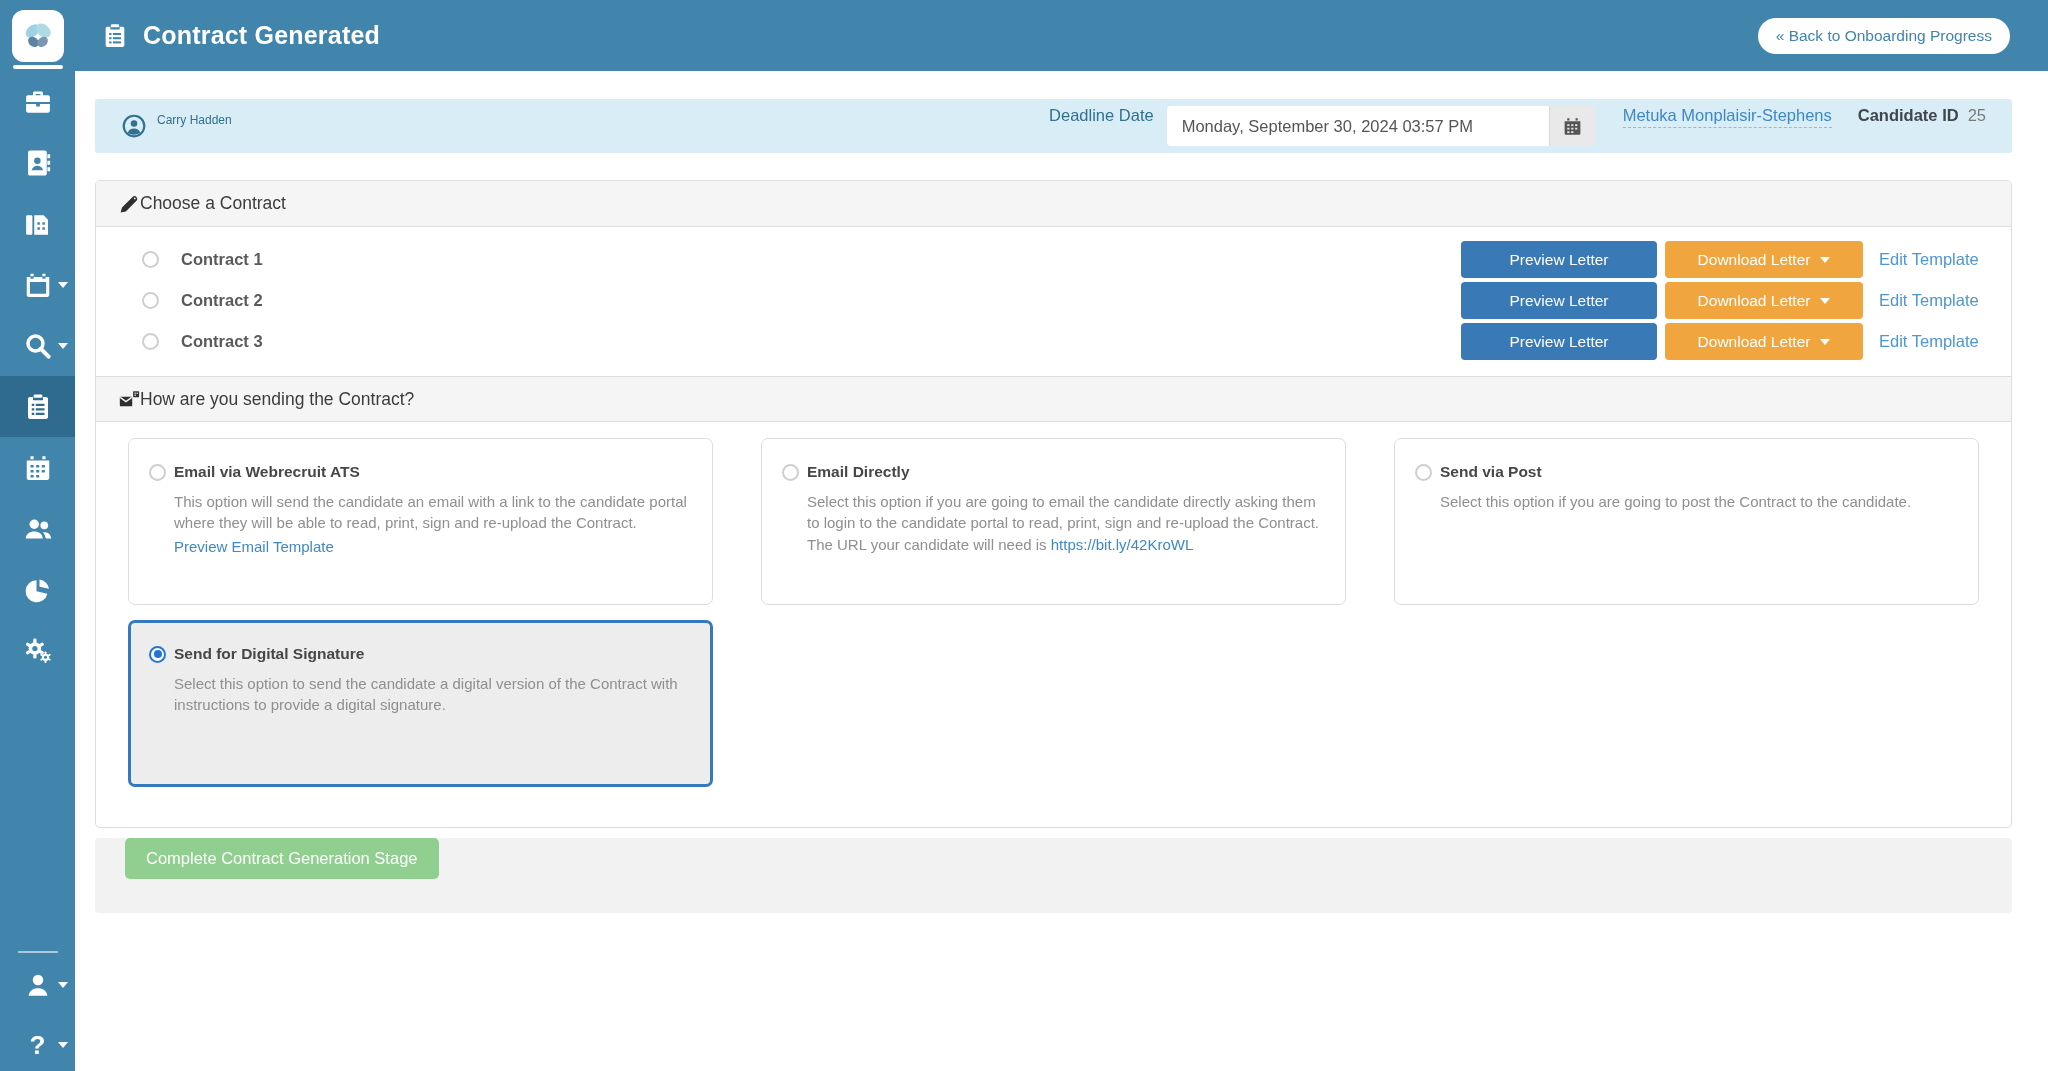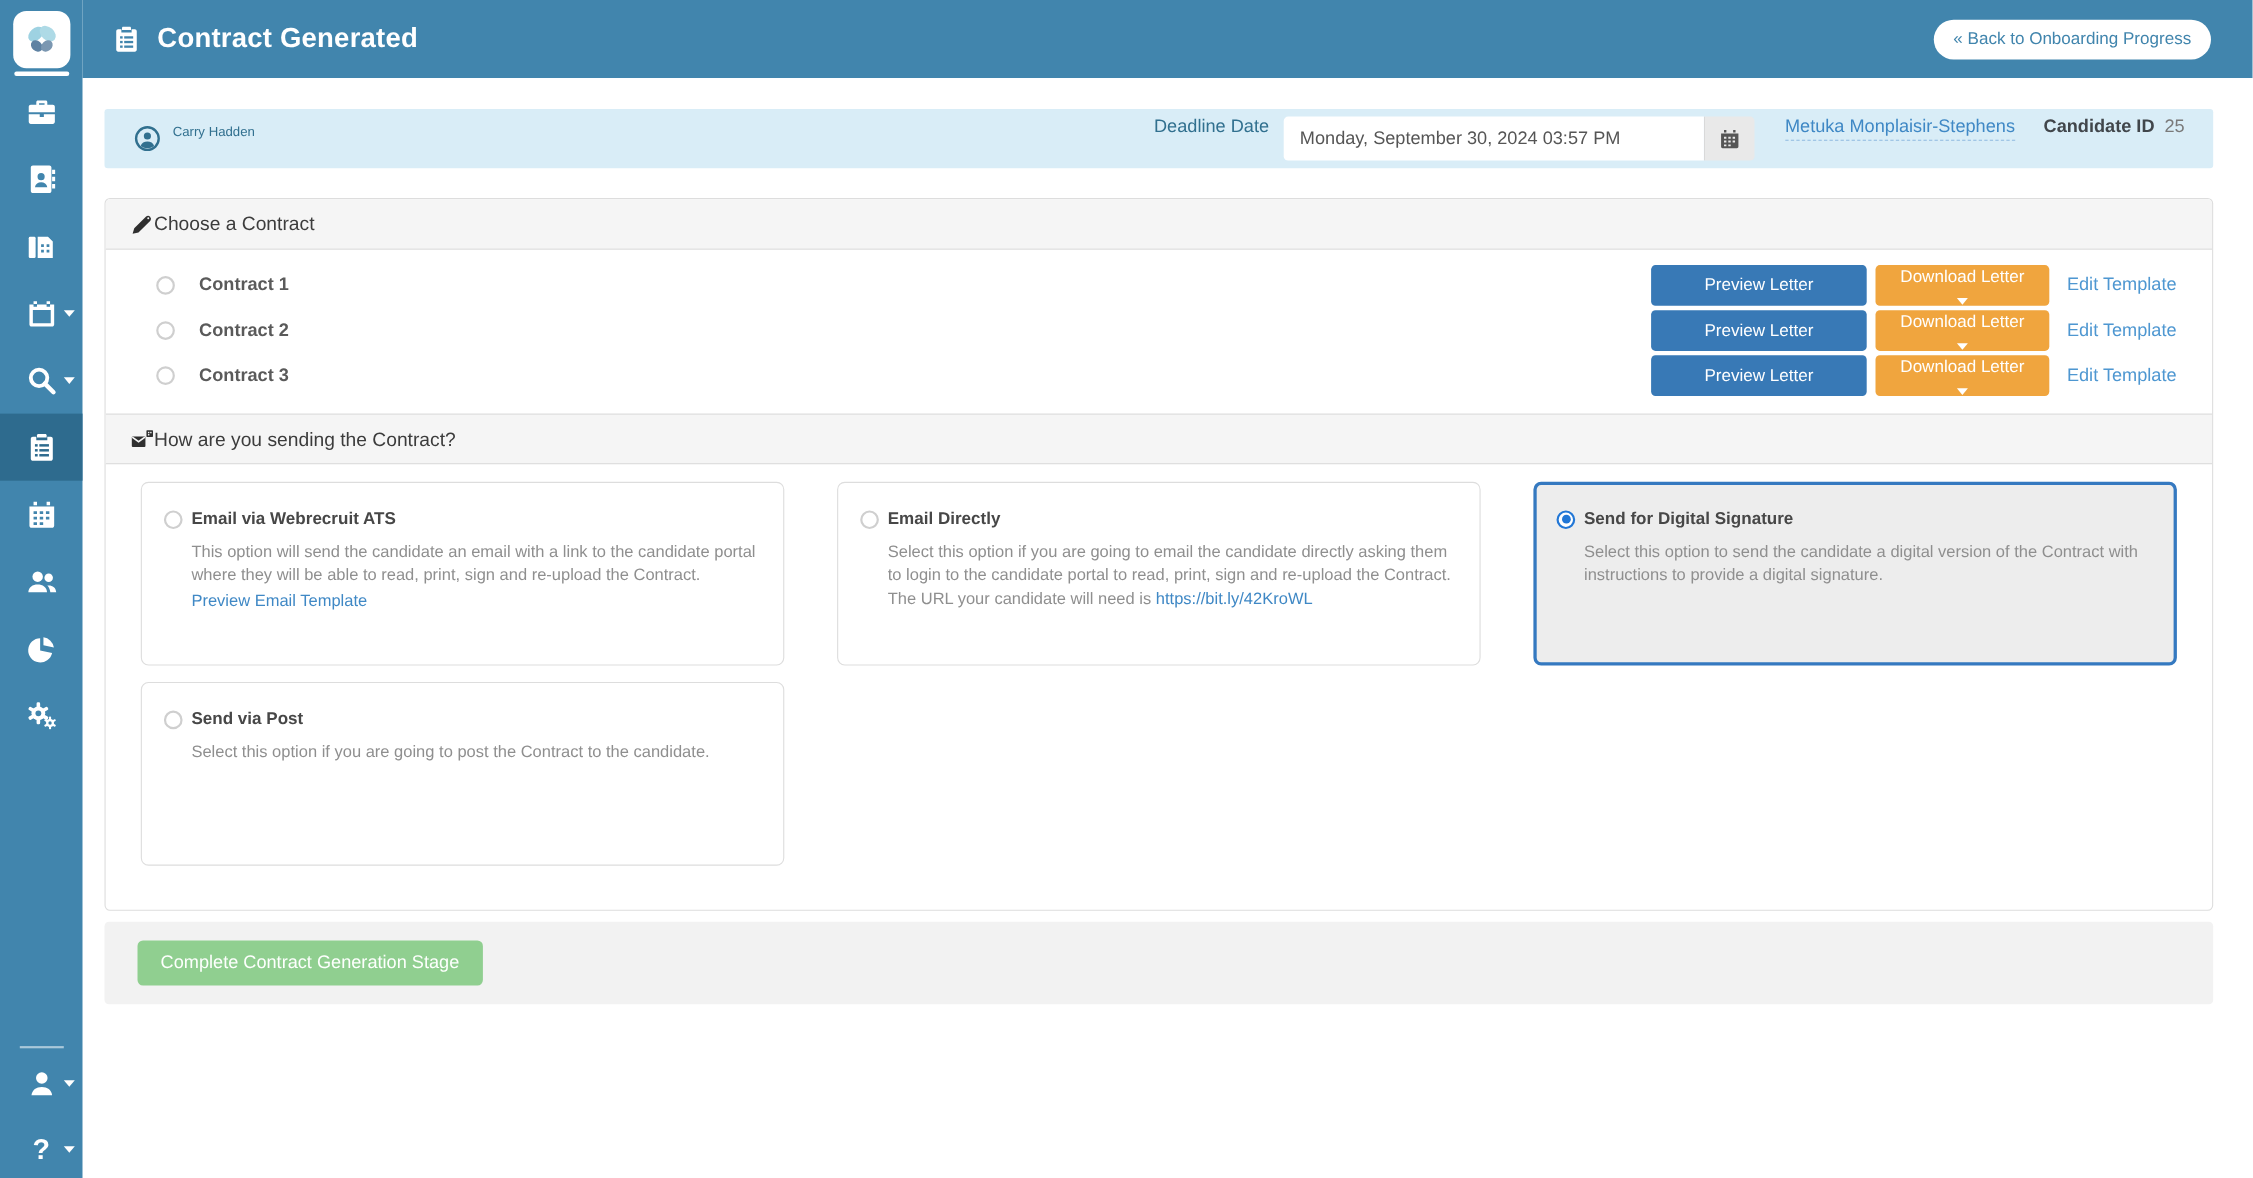--- a/index.html
+++ b/index.html
@@ -58,36 +58,36 @@
   .contracts-body { padding:12px 24px 14px 27px; }
   .contract-row { height:41px; display:flex; align-items:center; }
   .radio { width:17px; height:17px; border-radius:50%; border:2px solid #cfcfcf; background:#fff; flex:0 0 auto; position:relative; cursor:pointer; }
   .radio.checked { border-color:#2277d6; }
   .radio.checked::after { content:""; position:absolute; left:2.5px; top:2.5px; width:8px; height:8px; border-radius:50%; background:#2277d6; }
   .contract-row .radio { margin-left:19px; }
   .contract-label { margin-left:22px; font-weight:700; color:#5a5a5a; font-size:16.5px; }
   .row-actions { margin-left:auto; display:flex; align-items:center; gap:8px; }
   .btn { border:none; border-radius:4px; height:37px; color:#fff; font-size:15.5px; font-family:inherit; cursor:pointer; display:flex; align-items:center; justify-content:center; }
   .btn-preview { width:196px; background:#3879b6; }
-  .btn-download { width:158px; background:#f0a53e; gap:10px;flex-direction:column; }
+  .btn-download { width:198px; background:#f0a53e; gap:10px; }
   .btn-download .caret-down { border-top-color:#fff; border-left-width:5px; border-right-width:5px; }
   .edit-link { color:#4e97d1; font-size:16.5px; text-decoration:none; margin-left:8px; width:108px; cursor:pointer; }
 
   
   .options-body { padding:16px 32px 40px 32px; display:grid; grid-template-columns:repeat(3, 1fr); column-gap:48px; row-gap:15px; }
   .option-box { border:1px solid #ddd; border-radius:7px; background:#fff; min-height:167px; padding:24px 24px 20px 20px; cursor:pointer; }
   .option-box.selected { border:3px solid #3579c0; background:#ededed; padding:22px 22px 18px 18px; }
   .option-head { display:flex; align-items:center; gap:8px; }
   .option-title { font-weight:700; color:#474747; font-size:15.5px; }
   .option-desc { margin:10px 0 0 25px; color:#8f8f8f; font-size:15px; line-height:1.42; }
   .option-link { display:inline-block; margin:4px 0 0 25px; color:#3f88c5; font-size:15px; text-decoration:none; cursor:pointer; }
   .inline-link { color:#3f88c5; text-decoration:none; cursor:pointer; }
 
   
-  .footer-strip { margin-top:10px; background:#f2f2f2; border-radius:4px; height:75px; display:flex; align-items:center; padding:0 30px; }
+  .footer-strip { margin-top:10px; background:#f2f2f2; border-radius:4px; height:75px; display:flex; align-items:flex-start; padding:0 30px; }
   .btn-complete { background:#90cf90; color:#fdfffd; border:none; border-radius:5px; height:41px; padding:0 21px; font-size:16.5px; font-family:inherit; cursor:pointer; }
 </style>
 </head>
 <body>
 
 <div class="app">
 
   <div class="sidebar">
     <div class="logo-block">
       <div class="logo">
@@ -315,35 +315,35 @@
         </div>
 
         <div class="option-box">
           <div class="option-head">
             <span class="radio"></span>
             <span class="option-title">Email Directly</span>
           </div>
           <p class="option-desc"><span>Select this option if you are going to email the candidate directly asking them to login to the candidate portal to read, print, sign and re-upload the Contract. The URL your candidate will need is</span> <a class="inline-link">https://bit.ly/42KroWL</a></p>
         </div>
 
+        <div class="option-box">
+          <div class="option-head">
+            <span class="radio"></span>
+            <span class="option-title">Send via Post</span>
+          </div>
+          <p class="option-desc">Select this option if you are going to post the Contract to the candidate.</p>
+        </div>
+
         <div class="option-box selected">
           <div class="option-head">
             <span class="radio checked"></span>
             <span class="option-title">Send for Digital Signature</span>
           </div>
           <p class="option-desc">Select this option to send the candidate a digital version of the Contract with instructions to provide a digital signature.</p>
         </div>
-
-        <div class="option-box">
-          <div class="option-head">
-            <span class="radio"></span>
-            <span class="option-title">Send via Post</span>
-          </div>
-          <p class="option-desc">Select this option if you are going to post the Contract to the candidate.</p>
-        </div>
       </div>
     </div>
 
     <div class="footer-strip">
       <button class="btn-complete">Complete Contract Generation Stage</button>
     </div>
 
   </div>
 </div>
 

